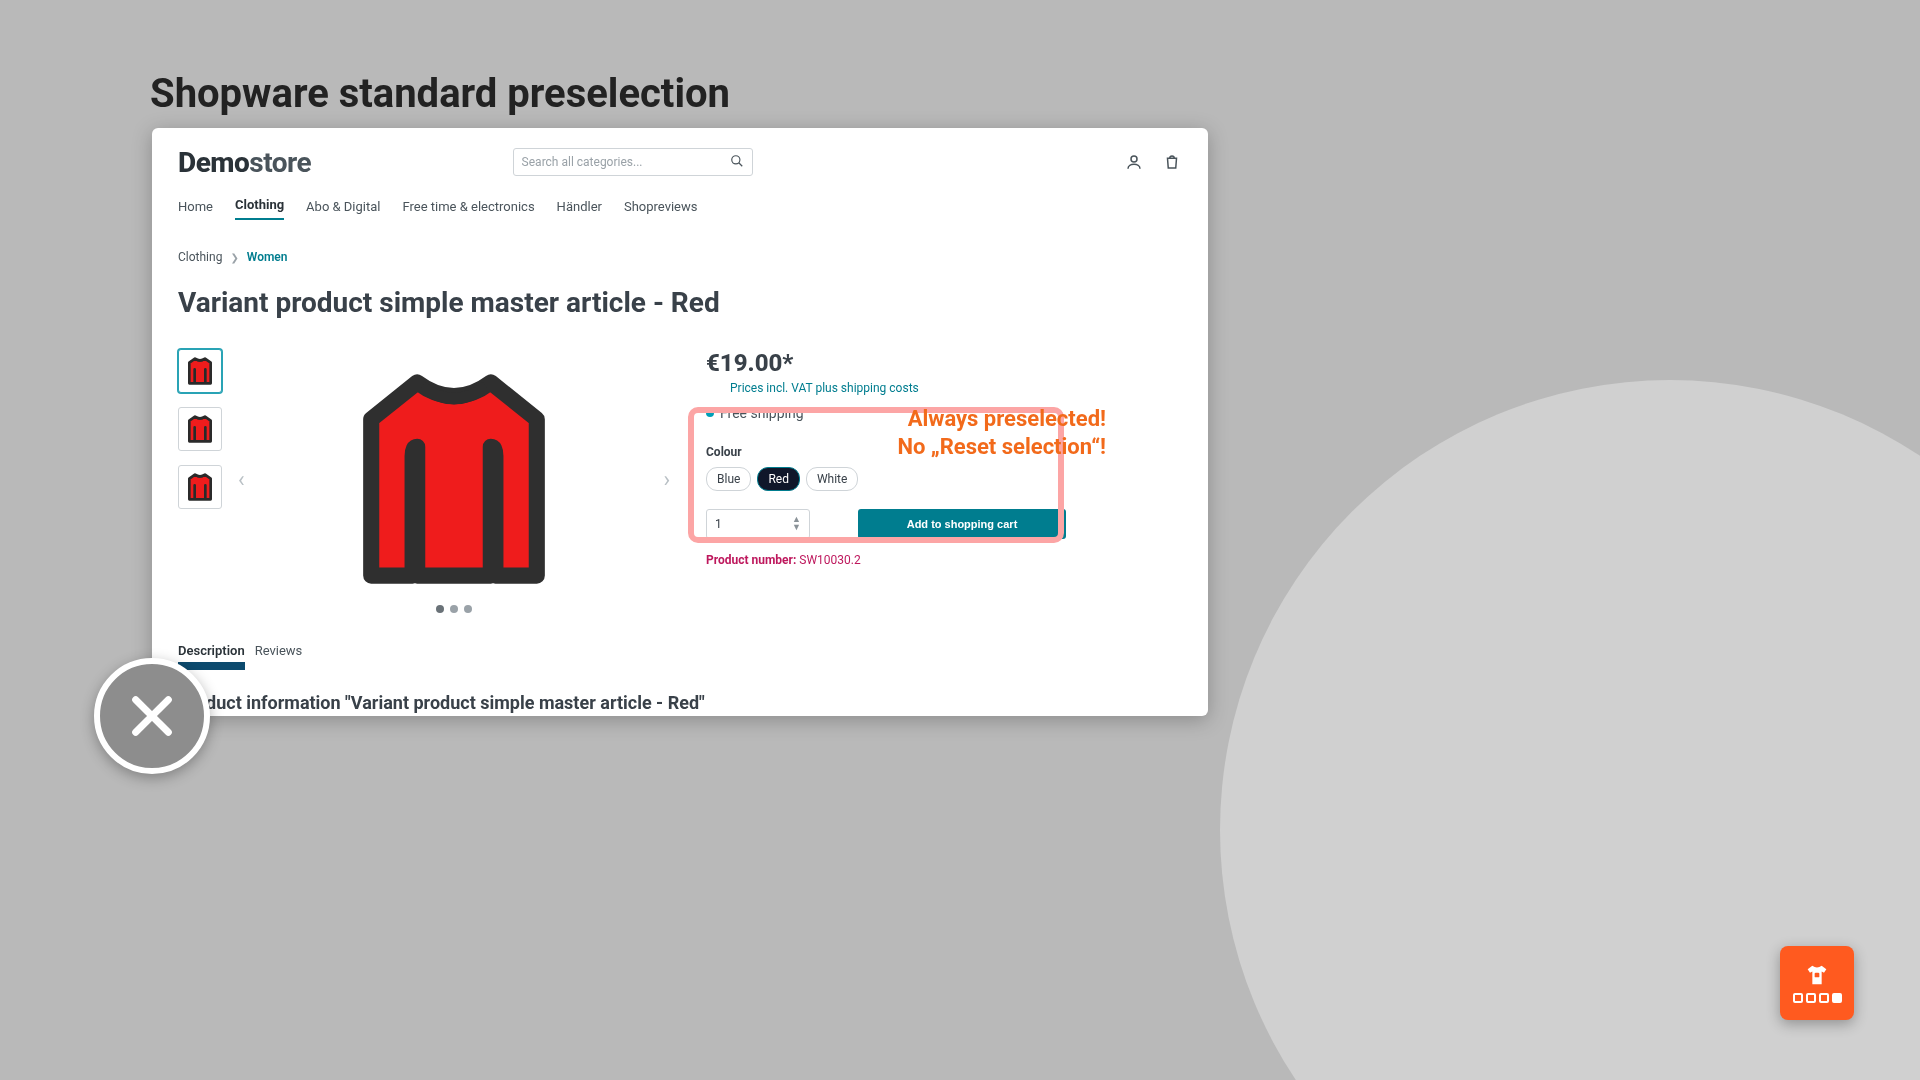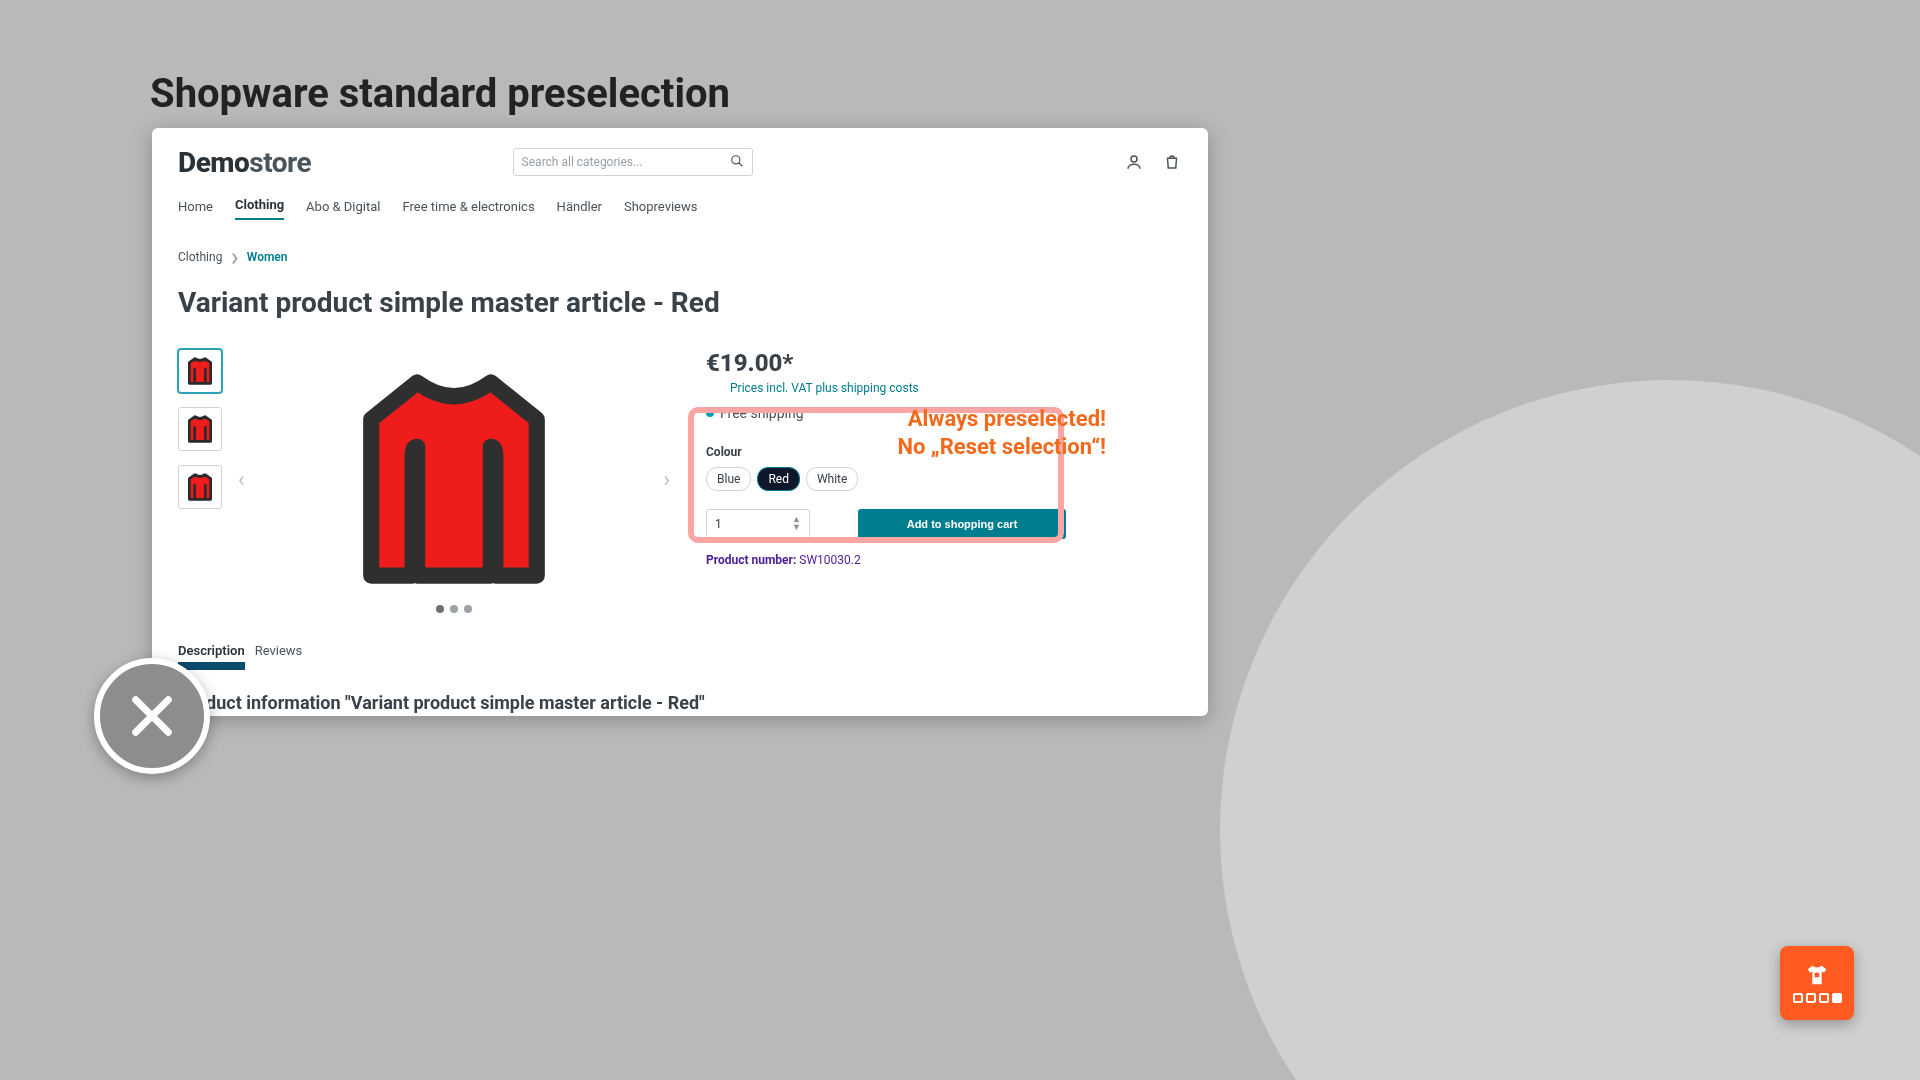--- a/index.html
+++ b/index.html
@@ -94,21 +94,21 @@
   .opt-label { font-size: 12px; font-weight: 700; color: #394149; margin-top: 24px; }
   .swatches { display:flex; gap:6px; margin-top:8px; }
   .swatch { font-size: 12px; padding: 4px 10px; border:1px solid #cfd4d8; border-radius:11px; background:#fff; cursor:pointer; color:#394149;}
   .swatch.sel { background:#0f172a; color:#fff; border-color:#007d8f; }
 
   .cart-row { display:flex; gap:8px; margin-top: 18px; }
   .qty { width: 104px; height: 30px; border:1px solid #cfd4d8; border-radius:3px; font-size:12px; padding:0 8px; color:#394149; display:flex; align-items:center; justify-content:space-between;}
   .qty .arrows{ font-size:9px; color:#8a9298; line-height:.85; }
   .addcart { flex:1; height:30px; background:#007d8f; color:#fff; font-size:11px; border:none; border-radius:3px; font-weight:600; cursor:pointer;margin-left:40px;}
 
-  .sku { margin-top: 14px; font-size:12px; color:#4c1d95;}
+  .sku { margin-top: 14px; font-size:12px; color:#be185d;}
   .sku b{ font-weight:700;}
 
   
   .tabs { display:flex; gap:10px; margin-top: 34px; font-size:13px;}
   .tabs .tab{ padding-bottom:4px; color:#4a545b; cursor:pointer;}
   .tabs .tab.active{ border-bottom:8px solid #0c4a6e; color:#2a3238; font-weight:600;}
   .info-title{ font-size:18px; font-weight:700; color:#394149; margin-top:22px;}
   .info-body{ font-size:12px; color:#5a6268; line-height:1.5; margin-top:8px;}
 
   

